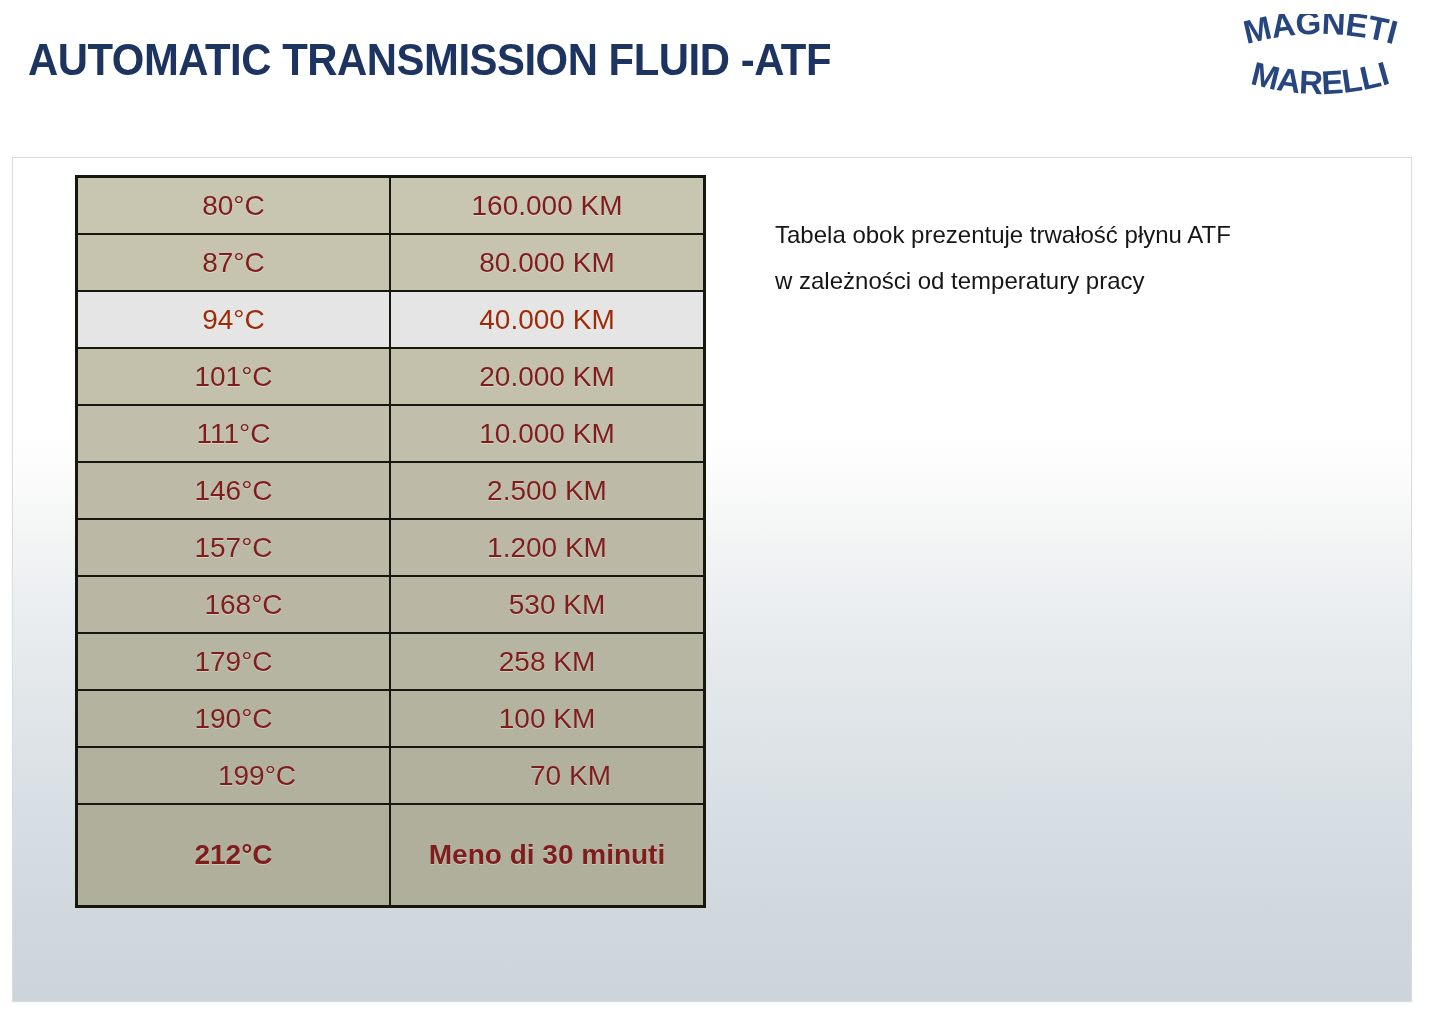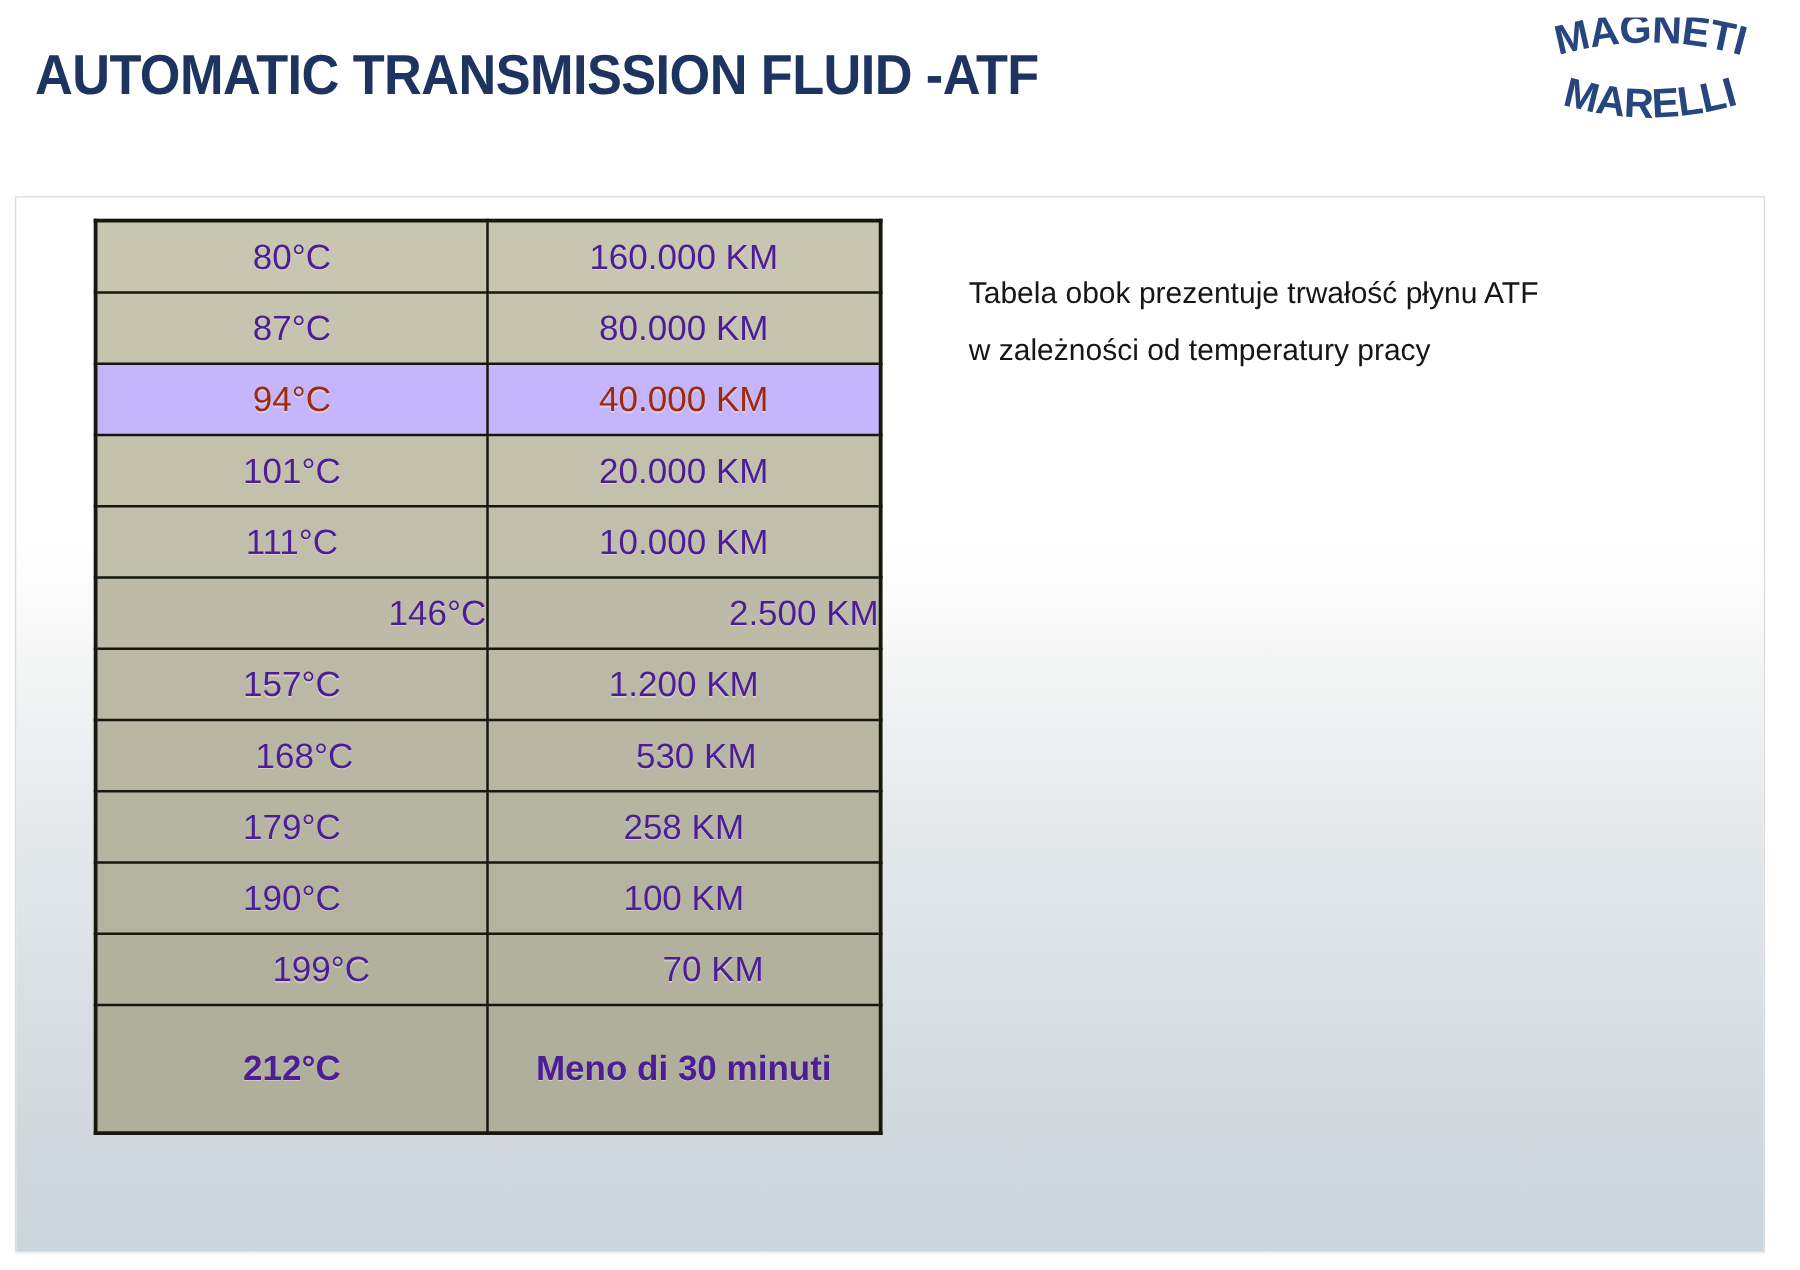--- a/index.html
+++ b/index.html
@@ -82,37 +82,37 @@
     border-collapse: collapse;
     border: 3px solid #16180f;
     background: #c3c0ab;
     table-layout: fixed;
   }
   #atf-table td {
     border: 2px solid #16180f;
     text-align: center;
     vertical-align: middle;
     font-size: 28px;
-    color: #4c1d95;
+    color: #7f1d1d;
     height: 55px;
     padding: 0;
     background-clip: padding-box;
     text-shadow: 0 1px 0 rgba(255,255,255,0.35);
   }
   #atf-table td.col-temp { width: 311px; }
   #atf-table td.col-dist { width: 312px; }
 
   
   #atf-table tr.r0  td { background: #c8c5b0; }
   #atf-table tr.r1  td { background: #c6c3ae; }
-  #atf-table tr.r2  td { background: #c4b5fd; }
+  #atf-table tr.r2  td { background: #e5e5e5; }
   #atf-table tr.r3  td { background: #c3c1ac; }
   #atf-table tr.r4  td { background: #c1bfab; }
   #atf-table tr.r5  td { background: #bfbda9; }
-  #atf-table tr.r6  td { background: #bdbba7; text-align: right; }
+  #atf-table tr.r6  td { background: #bdbba7; }
   #atf-table tr.r7  td { background: #bbb9a5; }
   #atf-table tr.r8  td { background: #b9b7a3; padding-left: 20px; }
   #atf-table tr.r9  td { background: #b6b5a1; }
   #atf-table tr.r10 td { background: #b4b39f; }
   #atf-table tr.r11 td { background: #b2b19d; padding-left: 47px; }
   #atf-table tr.r12 td { background: #b0af9c; height: 100px; font-weight: bold; }
 
   #atf-table tr.highlight td {
     color: #9e2b08;
   }

